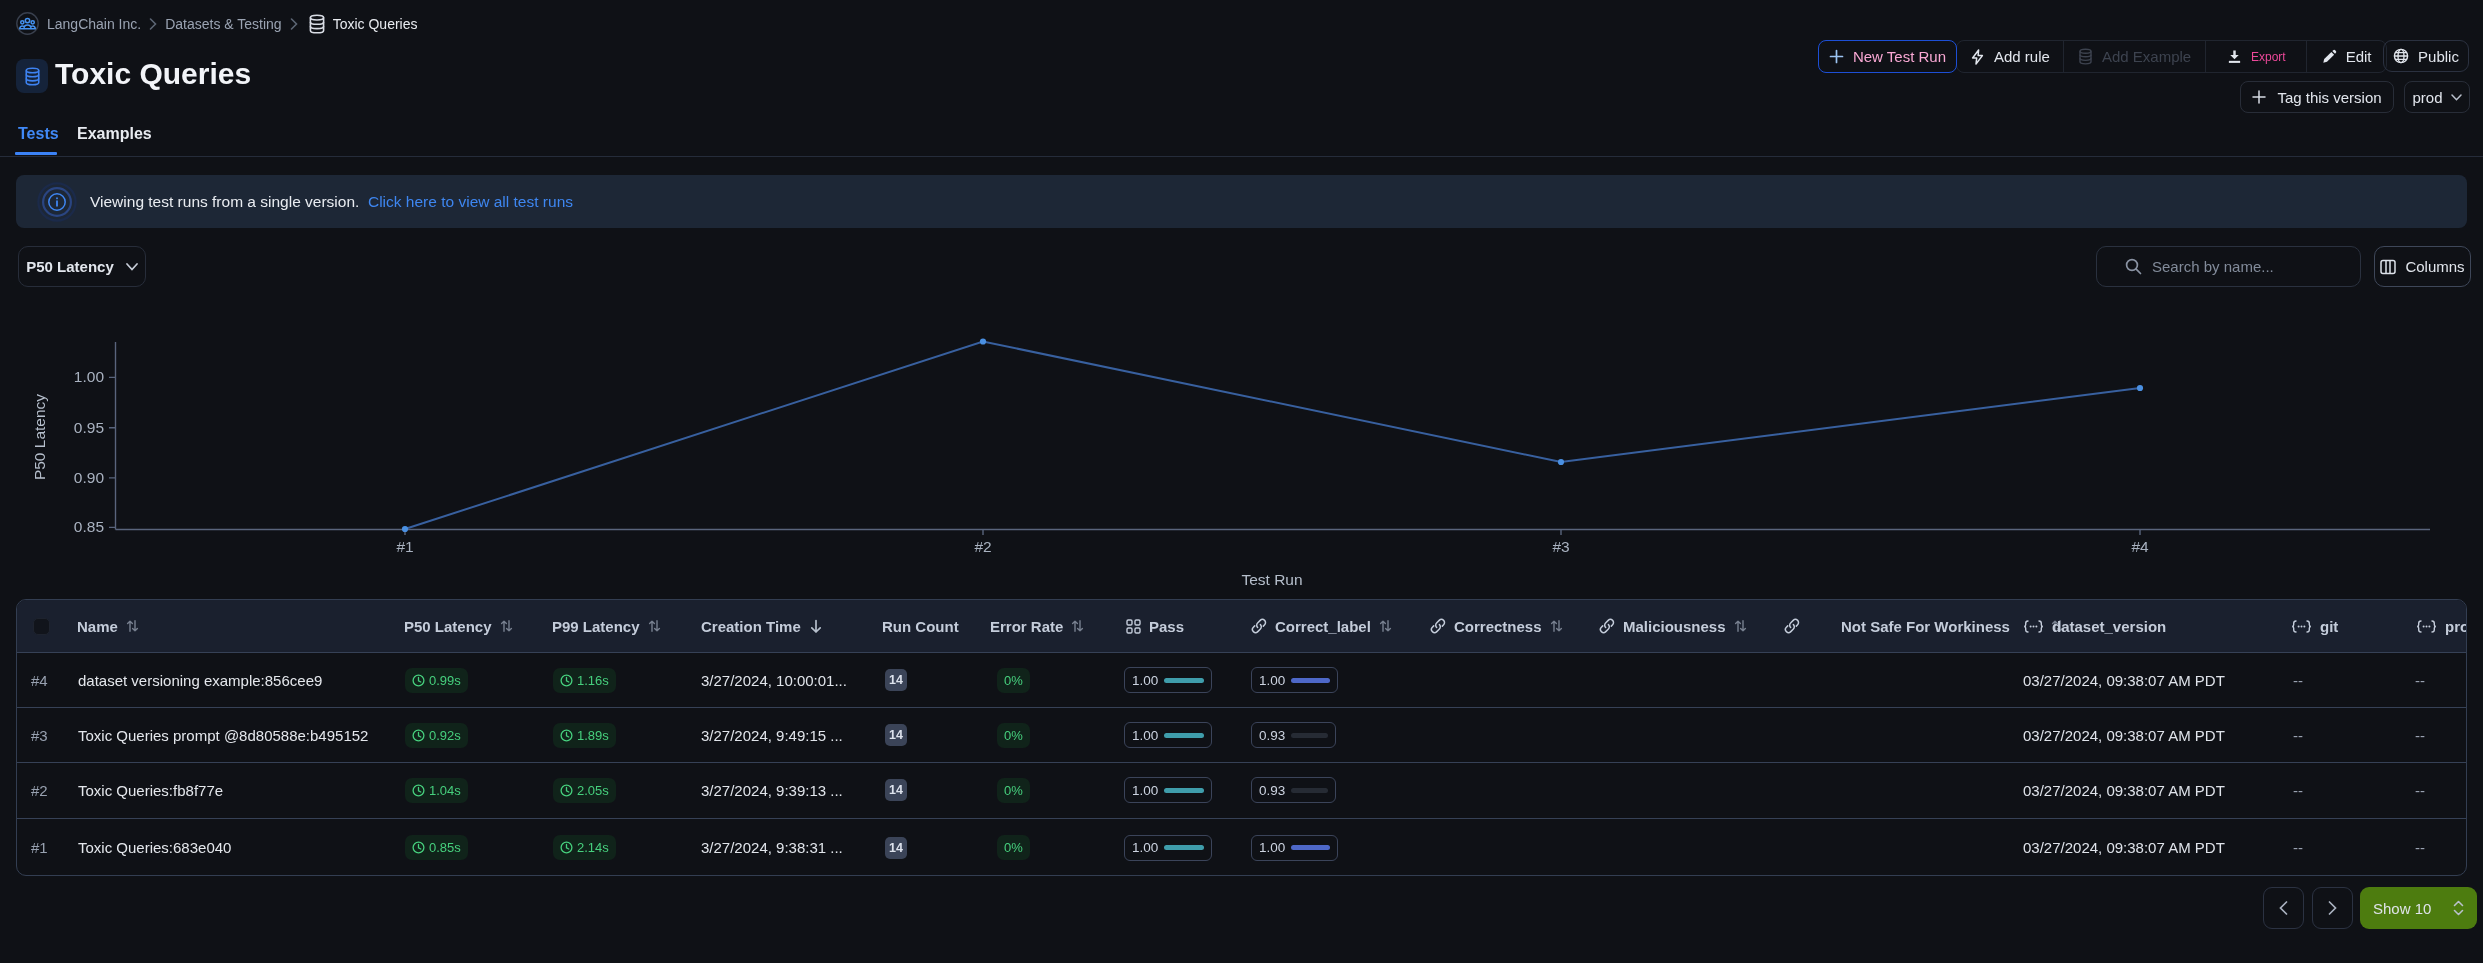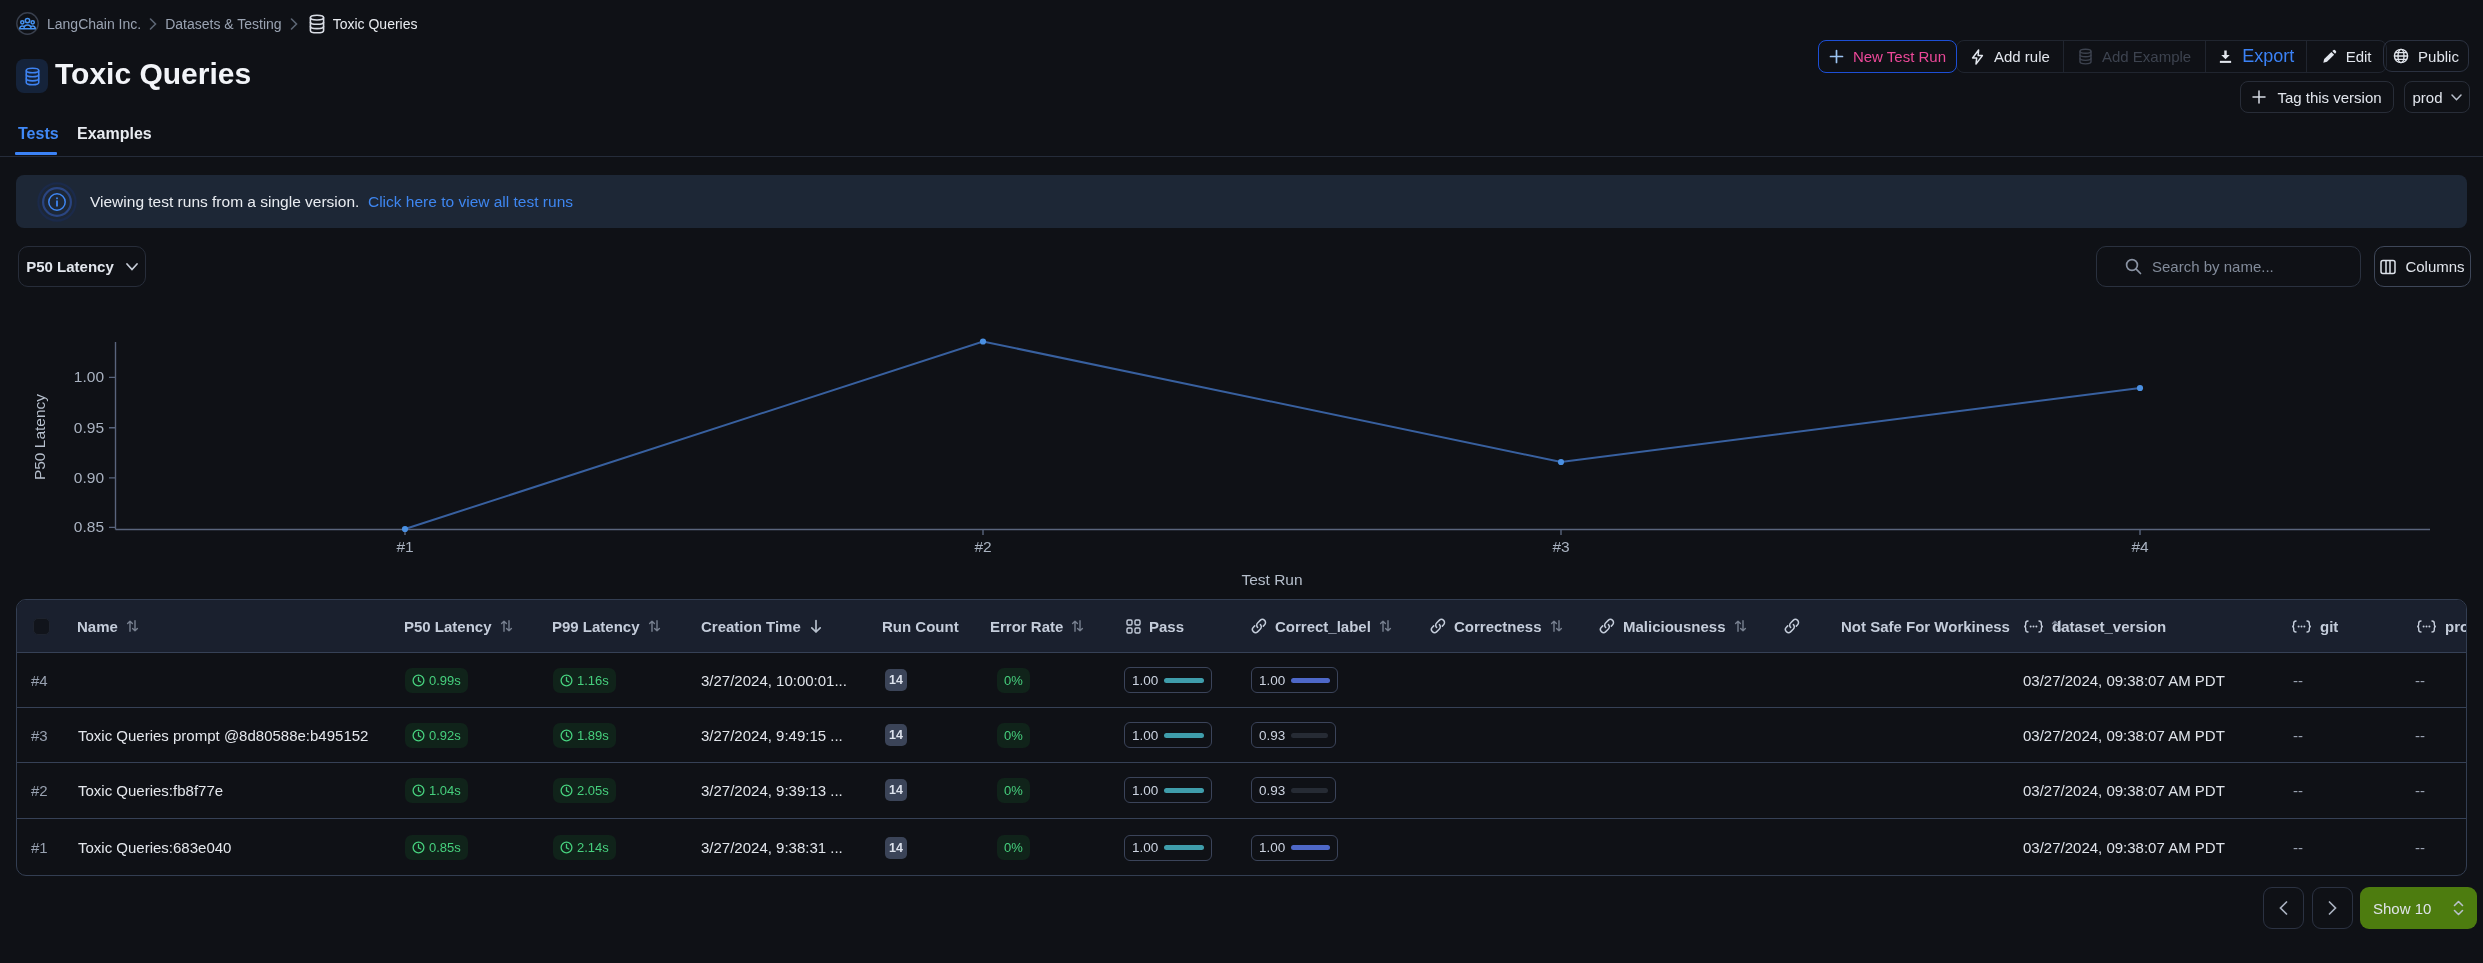--- a/index.html
+++ b/index.html
@@ -59,21 +59,21 @@
     <g stroke="#3e83f2" stroke-width="1.7" fill="none">
       <ellipse cx="9" cy="3.6" rx="6.6" ry="2.4"></ellipse>
       <path d="M2.4 3.6 v12.8 c0 1.33 2.95 2.4 6.6 2.4 s6.6-1.07 6.6-2.4 V3.6"></path>
       <path d="M2.4 7.9 c0 1.33 2.95 2.4 6.6 2.4 s6.6-1.07 6.6-2.4"></path>
       <path d="M2.4 12.2 c0 1.33 2.95 2.4 6.6 2.4 s6.6-1.07 6.6-2.4"></path>
     </g>
   </svg>
 </div>
 <div class="abs" style="left:55px; top:57px; font-size:30px; font-weight:700; color:#f2f4f8; letter-spacing:0px;">Toxic Queries</div>
 
-<div class="abs btn" style="left:1818px; top:40px; width:139px; height:33px; border-color:#1d4fd6; color:#ec4899; z-index:2;">
+<div class="abs btn" style="left:1818px; top:40px; width:139px; height:33px; border-color:#1d4fd6; color:#f9a8d4; z-index:2;">
   <svg width="15" height="15" viewBox="0 0 15 15">
       <path d="M7.5 1.5 v12 M1.5 7.5 h12" stroke="#9cc4f2" stroke-width="1.7" stroke-linecap="round"></path>
     </svg>
   <span>New Test Run</span>
 </div>
 <div class="abs" style="left:1956px; top:40px; width:431px; height:33px; border:1px solid #20252f; border-radius:8px; display:flex;">
   <div class="flex" style="width:107px; justify-content:center; gap:9px; border-right:1px solid #20252f;">
     <svg width="15" height="16" viewBox="0 0 15 16">
         <path d="M8.6 1 L2.6 9 h4.1 L6 15 L12.4 6.6 H8.1 Z" stroke="#e2e6ed" stroke-width="1.5" fill="none" stroke-linejoin="round"></path>
       </svg>
@@ -88,21 +88,21 @@
           <path d="M2.4 12.2 c0 1.33 2.95 2.4 6.6 2.4 s6.6-1.07 6.6-2.4"></path>
         </g>
       </svg>
     <span style="font-size:15px;">Add Example</span>
   </div>
   <div class="flex" style="width:101px; justify-content:center; gap:9px; border-right:1px solid #20252f;">
     <svg width="15" height="16" viewBox="0 0 16 16">
         <path d="M6.7 1 h2.6 v4.9 h3.2 L8 10.4 L3.5 5.9 h3.2 Z" fill="#e2e6ed"></path>
         <path d="M2 13.2 h12" stroke="#e2e6ed" stroke-width="2.2"></path>
       </svg>
-    <span style="font-size:18px; color:#3b82f6;text-align:center;">Export</span>
+    <span style="font-size:12px; color:#ec4899;text-align:center;">Export</span>
   </div>
   <div class="flex" style="width:79px; justify-content:center; gap:9px;">
     <svg width="15" height="15" viewBox="0 0 15 15">
         <path d="M1.3 13.7 l0.9-3.6 L9.4 3 l2.7 2.7 -7.1 7.1 Z" fill="#e2e6ed"></path>
         <path d="M10.3 2.1 l0.7-0.7 a1.7 1.7 0 0 1 2.4 0 l0.3 0.3 a1.7 1.7 0 0 1 0 2.4 l-0.7 0.7 Z" fill="#e2e6ed"></path>
       </svg>
     <span style="font-size:15px; color:#e2e6ed;">Edit</span>
   </div>
 </div>
 <div class="abs btn" style="left:2383px; top:40px; width:86px; height:32px; border-color:#2b3140; border-radius:9px;">
@@ -309,20 +309,21 @@
         </g>
         <g fill="#c4ccda">
           <circle cx="7.6" cy="6.5" r="1"></circle>
           <circle cx="10.5" cy="6.5" r="1"></circle>
           <circle cx="13.4" cy="6.5" r="1"></circle>
         </g>
       </svg> pron</div>
 
   <div class="trow" style="top:52px;">
     <div class="c muted" style="left:14px;">#4</div>
+    <div class="c" style="left:61px; color:#e4e7ec;">dataset versioning example:856cee9</div>
     <div class="c" style="left:388px;">
         <span class="pill-green"><svg width="13" height="13" viewBox="0 0 13 13">
             <circle cx="6.5" cy="6.5" r="5.4" stroke="#46cf7d" stroke-width="1.3" fill="none"></circle>
             <path d="M6.5 3.4 V6.8 L8.8 8" stroke="#46cf7d" stroke-width="1.3" fill="none" stroke-linecap="round"></path>
           </svg>0.99s</span>
       </div>
     <div class="c" style="left:536px;">
         <span class="pill-green"><svg width="13" height="13" viewBox="0 0 13 13">
             <circle cx="6.5" cy="6.5" r="5.4" stroke="#46cf7d" stroke-width="1.3" fill="none"></circle>
             <path d="M6.5 3.4 V6.8 L8.8 8" stroke="#46cf7d" stroke-width="1.3" fill="none" stroke-linecap="round"></path>

